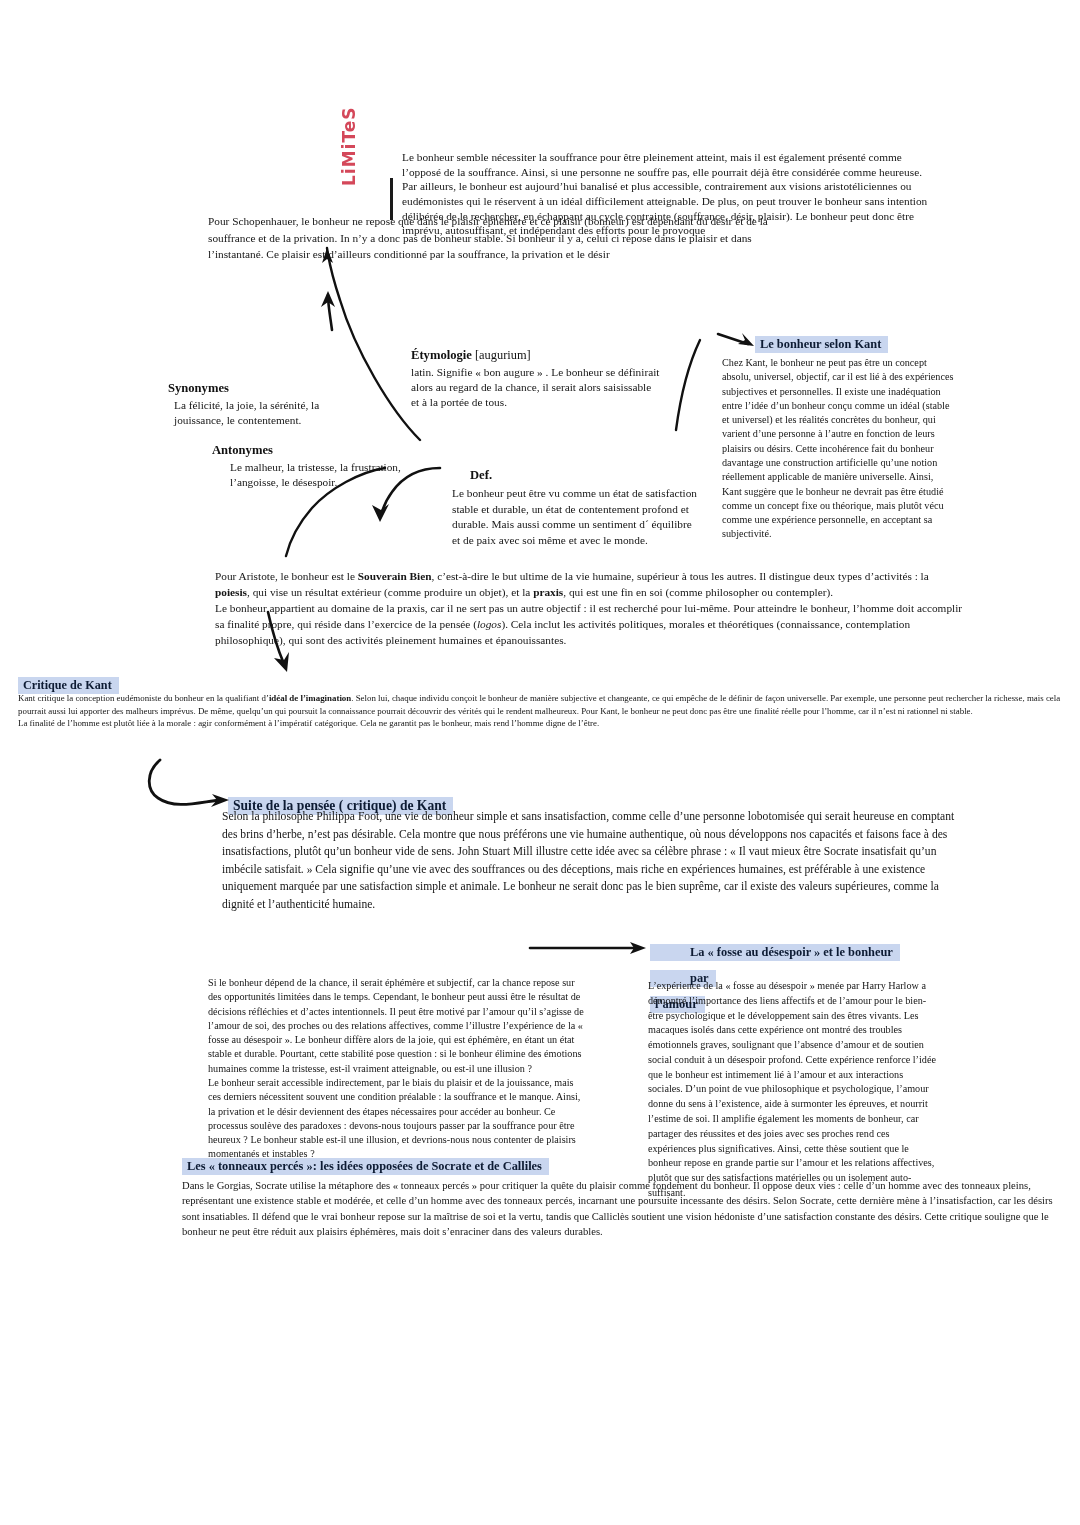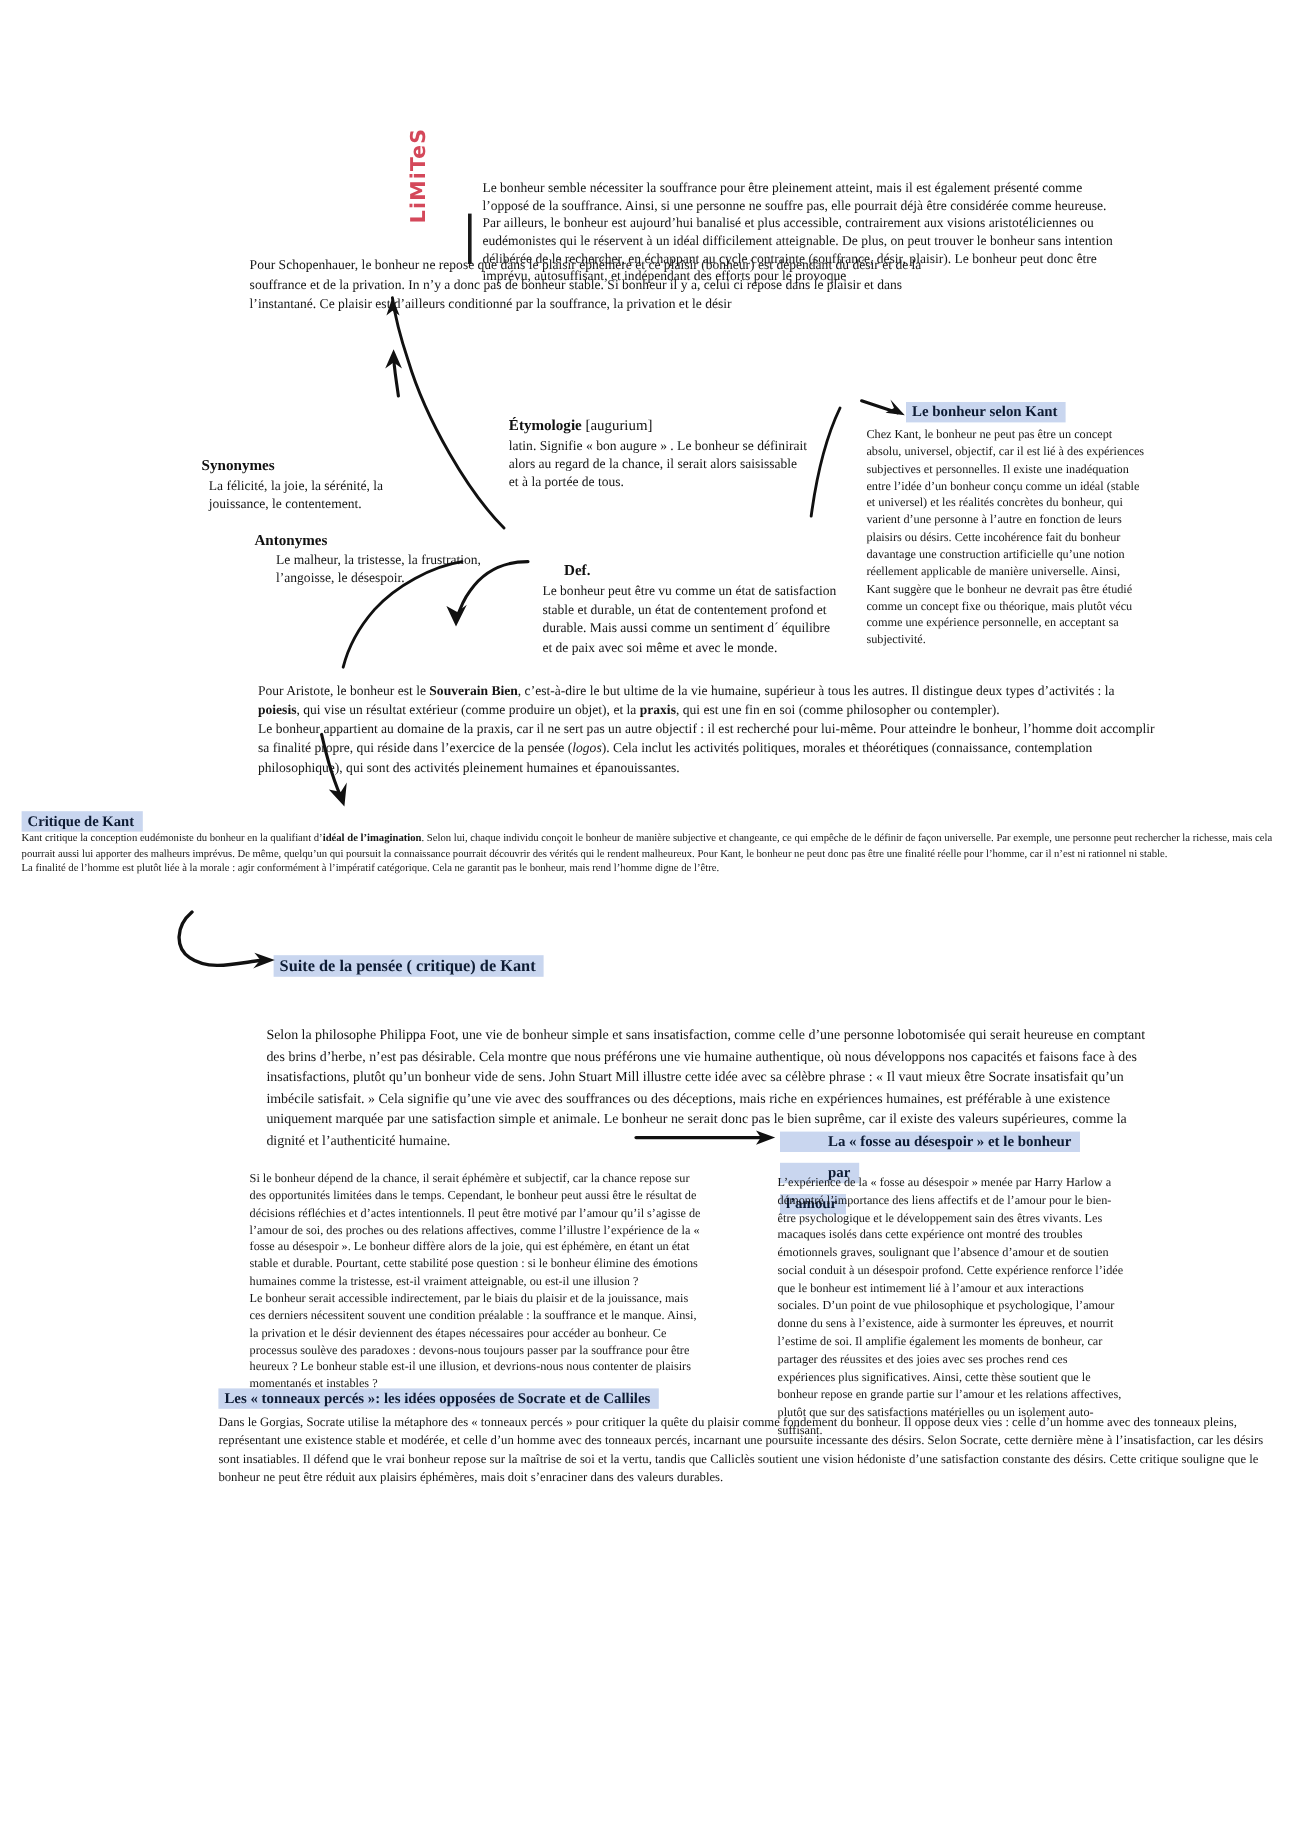--- a/index.html
+++ b/index.html
@@ -96,21 +96,21 @@
 
   <div class="blk" style="left:402px; top:150px; width:529px;">
     <div class="para">Le bonheur semble nécessiter la souffrance pour être pleinement atteint, mais il est également présenté comme l’opposé de la souffrance. Ainsi, si une personne ne souffre pas, elle pourrait déjà être considérée comme heureuse. Par ailleurs, le bonheur est aujourd’hui banalisé et plus accessible, contrairement aux visions aristotéliciennes ou eudémonistes qui le réservent à un idéal difficilement atteignable. De plus, on peut trouver le bonheur sans intention délibérée de le rechercher, en échappant au cycle contrainte (souffrance, désir, plaisir). Le bonheur peut donc être imprévu, autosuffisant, et indépendant des efforts pour le provoque</div>
   </div>
 
   <div class="blk" style="left:208px; top:213px; width:562px;">
     <div class="para" style="line-height:1.48;">Pour Schopenhauer, le bonheur ne repose que dans le plaisir éphémère et ce plaisir (bonheur) est dépendant du désir et de la souffrance et de la privation. In n’y a donc pas de bonheur stable. Si bonheur il y a, celui ci repose dans le plaisir et dans l’instantané. Ce plaisir est d’ailleurs conditionné par la souffrance, la privation et le désir</div>
   </div>
 
 
-  <div class="blk" style="left:424px; top:345px; width:250px;">
+  <div class="blk" style="left:411px; top:345px; width:250px;">
     <div>
       <span class="sub-head">Étymologie</span><span style="font-size:12.4px;"> [augurium]</span>
     </div>
     <div class="para" style="margin-top:2px; line-height:1.33;">latin. Signifie « bon augure » . Le bonheur se définirait alors au regard de la chance, il serait alors saisissable et à la portée de tous.</div>
   </div>
 
 
   <div class="blk" style="left:168px; top:381px; width:200px;">
     <div class="sub-head">Synonymes</div>
     <div class="para" style="margin-top:2px; margin-left:6px; line-height:1.35;">La félicité, la joie, la sérénité, la jouissance, le contentement.</div>
@@ -142,21 +142,21 @@
     <span class="hl" style="font-size:12.2px;">Critique de Kant</span>
   </div>
   <div class="blk" style="left:18px; top:692px; width:1046px;">
     <div class="para xs"><span>Kant critique la conception eudémoniste du bonheur en la qualifiant d’</span><span class="b">idéal de l’imagination</span><span>. Selon lui, chaque individu conçoit le bonheur de manière subjective et changeante, ce qui empêche de le définir de façon universelle. Par exemple, une personne peut rechercher la richesse, mais cela pourrait aussi lui apporter des malheurs imprévus. De même, quelqu’un qui poursuit la connaissance pourrait découvrir des vérités qui le rendent malheureux. Pour Kant, le bonheur ne peut donc pas être une finalité réelle pour l’homme, car il n’est ni rationnel ni stable.</span></div>
     <div class="para xs">La finalité de l’homme est plutôt liée à la morale : agir conformément à l’impératif catégorique. Cela ne garantit pas le bonheur, mais rend l’homme digne de l’être.</div>
   </div>
 
   <div class="blk hl-wrap" style="left:228px; top:792px; width:330px;">
     <span class="hl" style="font-size:13.6px;">Suite de la pensée ( critique) de Kant</span>
   </div>
-  <div class="blk" style="left:222px; top:854px; width:738px;">
+  <div class="blk" style="left:222px; top:808px; width:738px;">
     <div class="para" style="font-size:11.6px; line-height:1.52;">Selon la philosophe Philippa Foot, une vie de bonheur simple et sans insatisfaction, comme celle d’une personne lobotomisée qui serait heureuse en comptant des brins d’herbe, n’est pas désirable. Cela montre que nous préférons une vie humaine authentique, où nous développons nos capacités et faisons face à des insatisfactions, plutôt qu’un bonheur vide de sens. John Stuart Mill illustre cette idée avec sa célèbre phrase : « Il vaut mieux être Socrate insatisfait qu’un imbécile satisfait. » Cela signifie qu’une vie avec des souffrances ou des déceptions, mais riche en expériences humaines, est préférable à une existence uniquement marquée par une satisfaction simple et animale. Le bonheur ne serait donc pas le bien suprême, car il existe des valeurs supérieures, comme la dignité et l’authenticité humaine.</div>
   </div>
 
   <div class="blk" style="left:208px; top:976px; width:378px;">
     <div class="para sm" style="line-height:1.40;">Si le bonheur dépend de la chance, il serait éphémère et subjectif, car la chance repose  sur des opportunités limitées dans le temps. Cependant, le bonheur peut aussi être le résultat de décisions réfléchies et d’actes intentionnels. Il peut être motivé par l’amour qu’il s’agisse de l’amour de soi, des proches ou des relations affectives, comme l’illustre l’expérience de la « fosse au désespoir ». Le bonheur diffère alors de la joie, qui est éphémère, en étant un état stable et durable. Pourtant, cette stabilité pose question : si le bonheur élimine des émotions humaines comme la tristesse, est-il vraiment atteignable, ou est-il une illusion ?</div>
     <div class="para sm" style="line-height:1.40;">Le bonheur serait accessible indirectement, par le biais du plaisir et de la jouissance, mais ces derniers nécessitent souvent une condition préalable : la souffrance et le manque. Ainsi, la privation et le désir deviennent des étapes nécessaires pour accéder au bonheur. Ce processus soulève des paradoxes : devons-nous toujours passer par la souffrance pour être heureux ? Le bonheur stable est-il une illusion, et devrions-nous nous contenter de plaisirs momentanés et instables ?</div>
   </div>
 
   <div class="blk hl-wrap" style="left:650px; top:938px; width:270px;">
     <div><span class="hl" style="font-size:12.4px;padding-left:40px;">La « fosse au désespoir » et le bonheur par</span></div>

